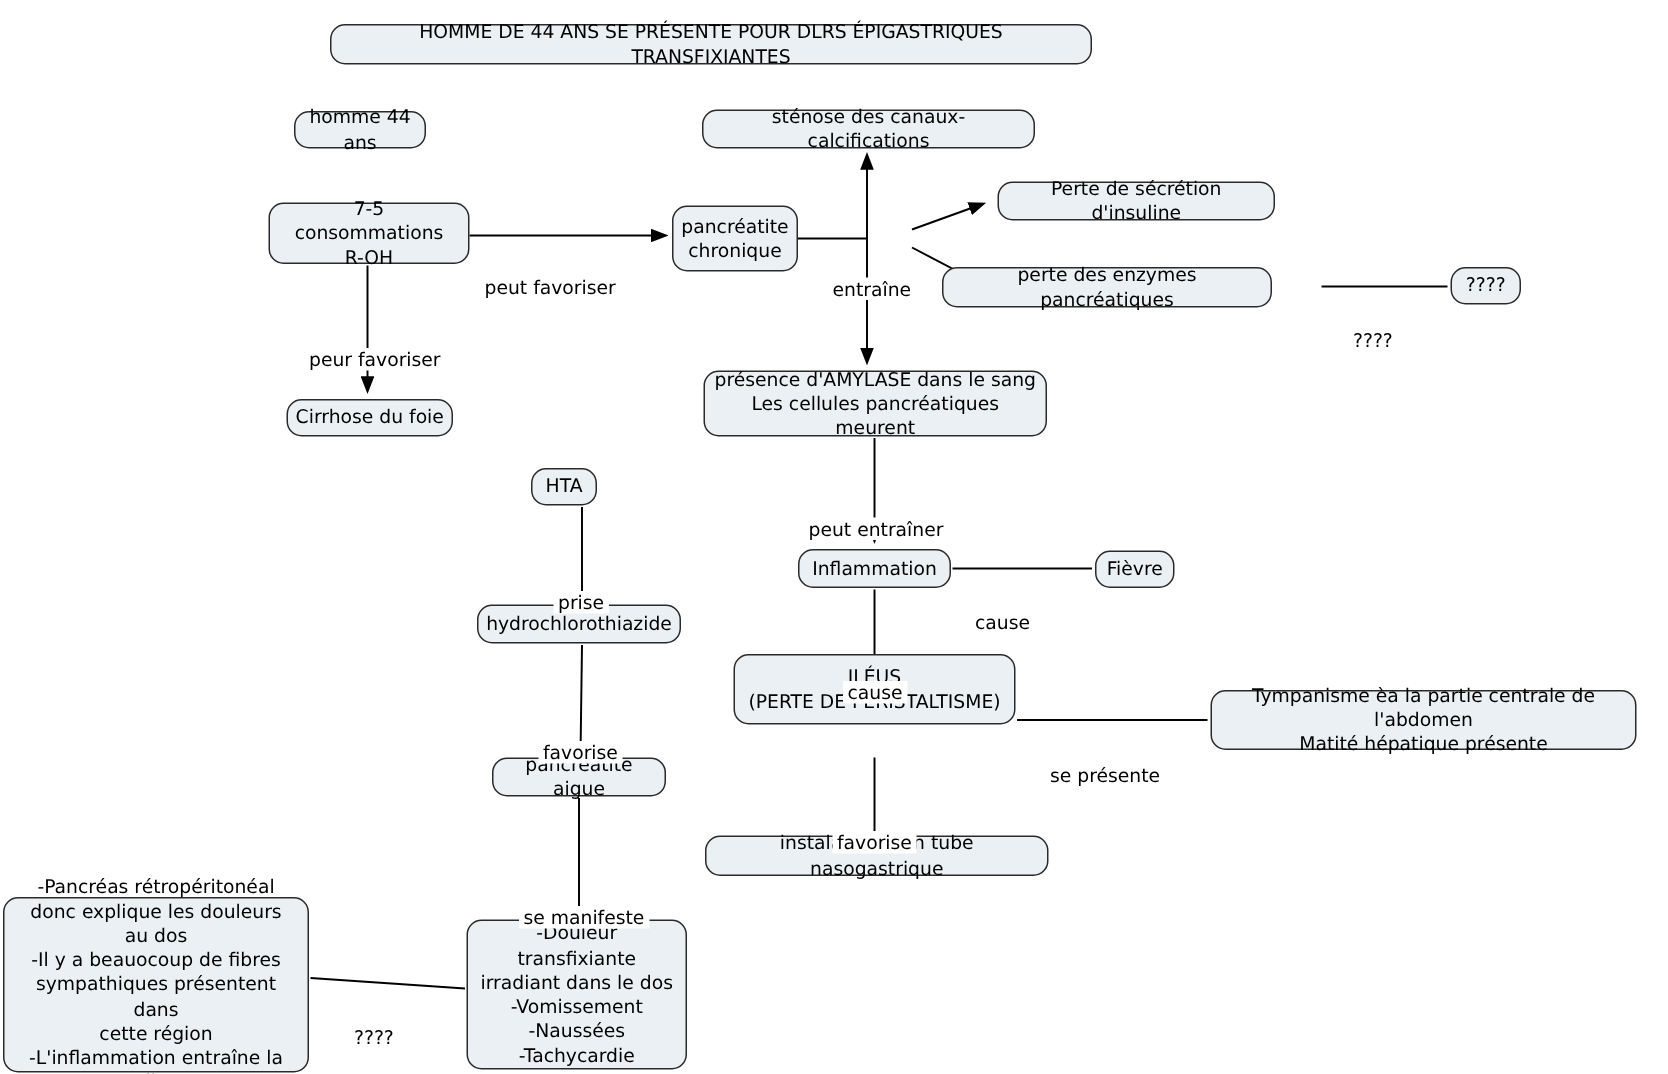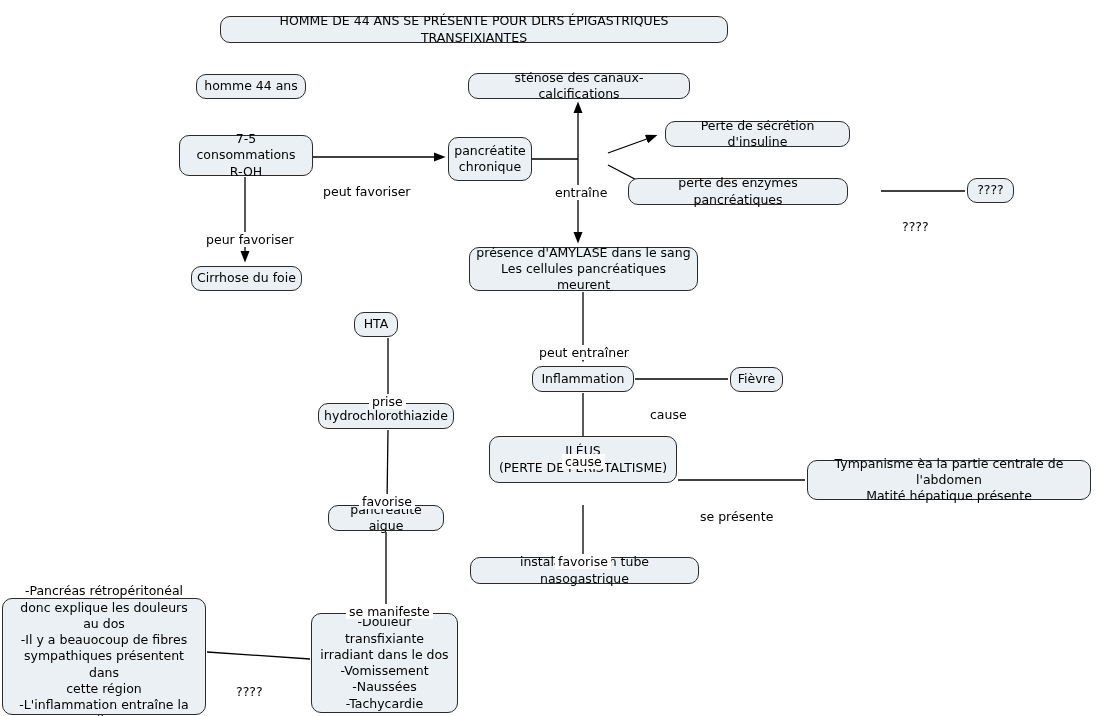--- a/index.html
+++ b/index.html
@@ -93,21 +93,21 @@
       <line x1="388" y1="430" x2="387" y2="503"></line>
 
       <line x1="386" y1="532" x2="386" y2="611"></line>
 
       <line x1="310" y1="659" x2="207" y2="652"></line>
     </g>
   </svg>
 
   <div class="node" style="left:220px; top:4px; width:508px; height:27px;margin-top:12px;">HOMME DE 44 ANS SE PRÉSENTE POUR DLRS ÉPIGASTRIQUES TRANSFIXIANTES</div>
 
-  <div class="node" style="left:196px; top:74px; width:110px; height:25px;">homme 44 ans</div>
+  <div class="node" style="left:196px; top:74px; width:88px; height:25px;">homme 44 ans</div>
 
   <div class="node" style="left:179px; top:135px; width:134px; height:41px;">7-5 consommations
 R-OH</div>
 
   <div class="node" style="left:448px; top:137px; width:84px; height:44px;">pancréatite
 chronique</div>
 
   <div class="node" style="left:468px; top:73px; width:222px; height:26px;">sténose des canaux- calcifications</div>
 
   <div class="node" style="left:665px; top:121px; width:185px; height:26px;">Perte de sécrétion d'insuline</div>

